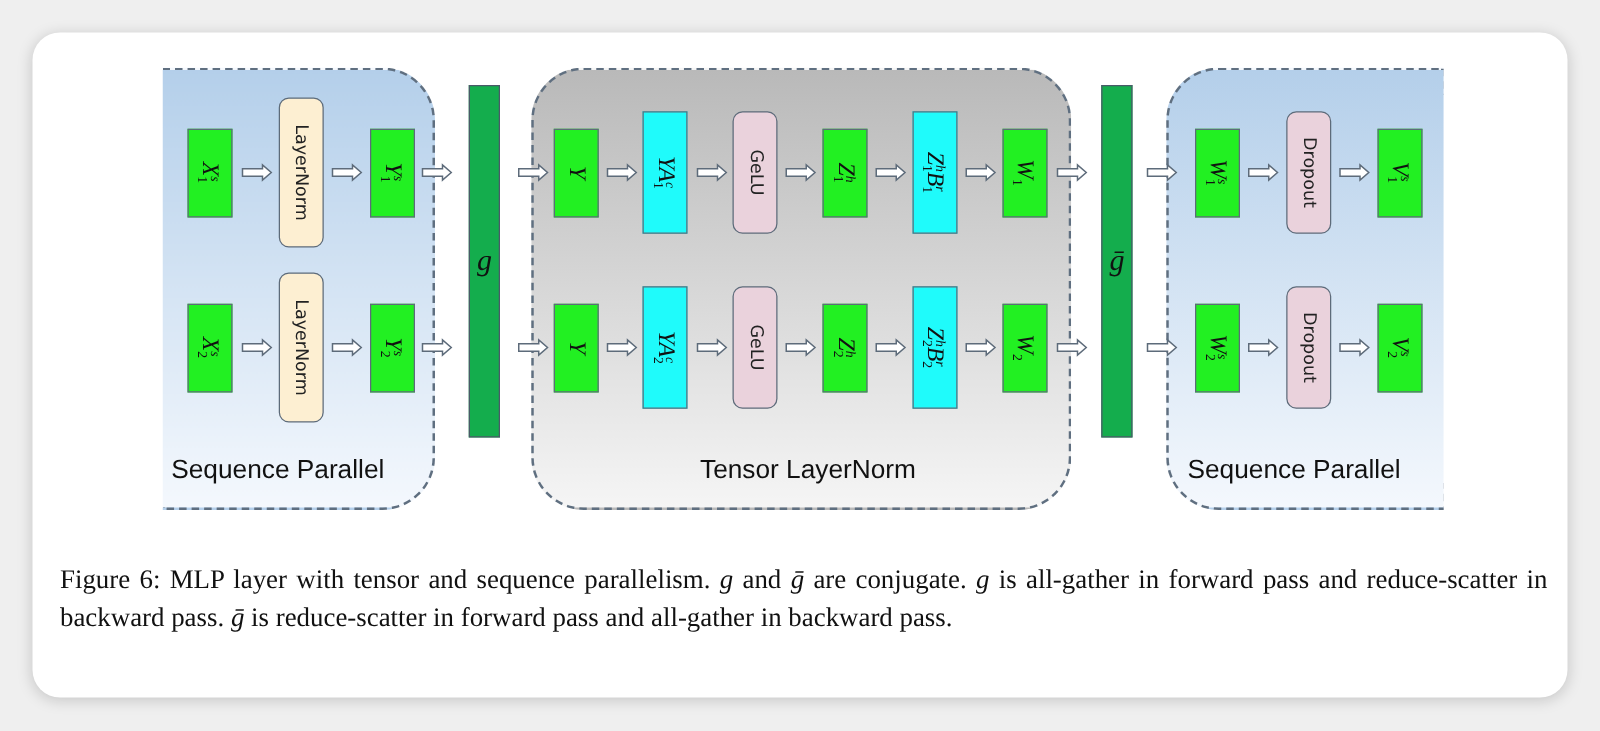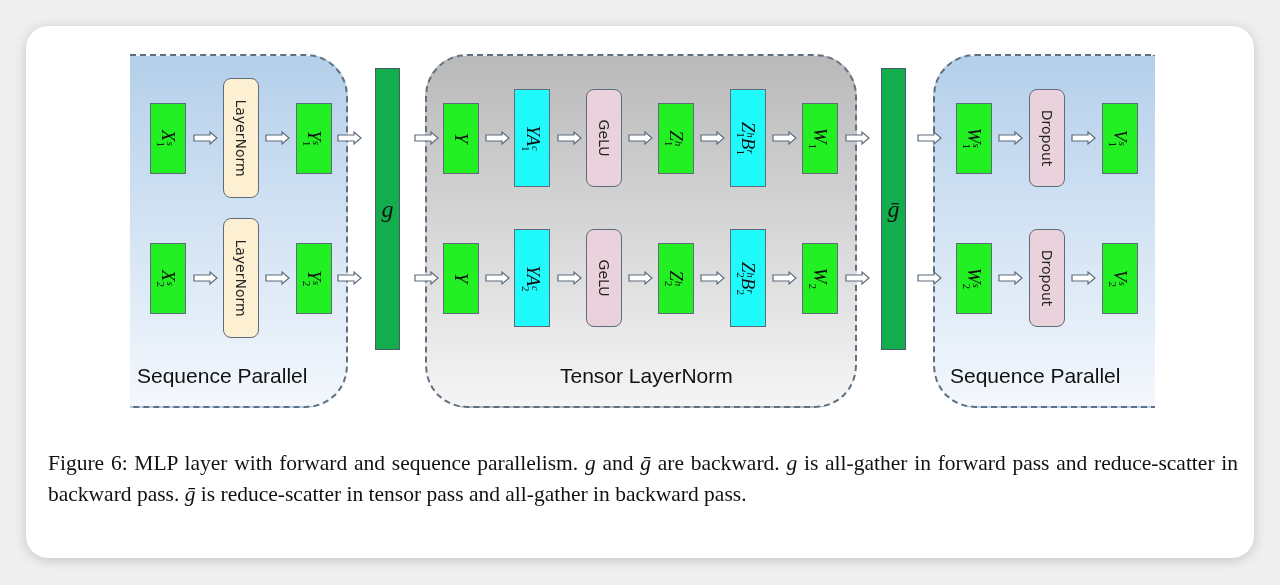--- a/index.html
+++ b/index.html
@@ -198,14 +198,14 @@
     <path d="M629,275 L645,275 L645,272 L652,278 L645,284 L645,281 L629,281 Z" fill="#ffffff" stroke="#5d6b7a" stroke-width="1.2"></path>
     <path d="M701,275 L717,275 L717,272 L724,278 L717,284 L717,281 L701,281 Z" fill="#ffffff" stroke="#5d6b7a" stroke-width="1.2"></path>
     <path d="M773,275 L789,275 L789,272 L796,278 L789,284 L789,281 L773,281 Z" fill="#ffffff" stroke="#5d6b7a" stroke-width="1.2"></path>
     <path d="M846,275 L862,275 L862,272 L869,278 L862,284 L862,281 L846,281 Z" fill="#ffffff" stroke="#5d6b7a" stroke-width="1.2"></path>
     <path d="M918,275 L934,275 L934,272 L941,278 L934,284 L934,281 L918,281 Z" fill="#ffffff" stroke="#5d6b7a" stroke-width="1.2"></path>
     <path d="M999,275 L1015,275 L1015,272 L1022,278 L1015,284 L1015,281 L999,281 Z" fill="#ffffff" stroke="#5d6b7a" stroke-width="1.2"></path>
     <path d="M1072,275 L1088,275 L1088,272 L1095,278 L1088,284 L1088,281 L1072,281 Z" fill="#ffffff" stroke="#5d6b7a" stroke-width="1.2"></path>
   </svg>
 
 <div class="caption">
-  <span>Figure 6: MLP layer with forward and sequence parallelism. </span><i>g</i><span> and </span><i>ḡ</i><span> are backward. </span><i>g</i><span> is all-gather in forward pass and reduce-scatter in backward pass. </span><i>ḡ</i><span> is reduce-scatter in tensor pass and all-gather in backward pass.</span>
+  <span>Figure 6: MLP layer with tensor and sequence parallelism. </span><i>g</i><span> and </span><i>ḡ</i><span> are conjugate. </span><i>g</i><span> is all-gather in forward pass and reduce-scatter in backward pass. </span><i>ḡ</i><span> is reduce-scatter in forward pass and all-gather in backward pass.</span>
 </div>
 
 </body></html>

